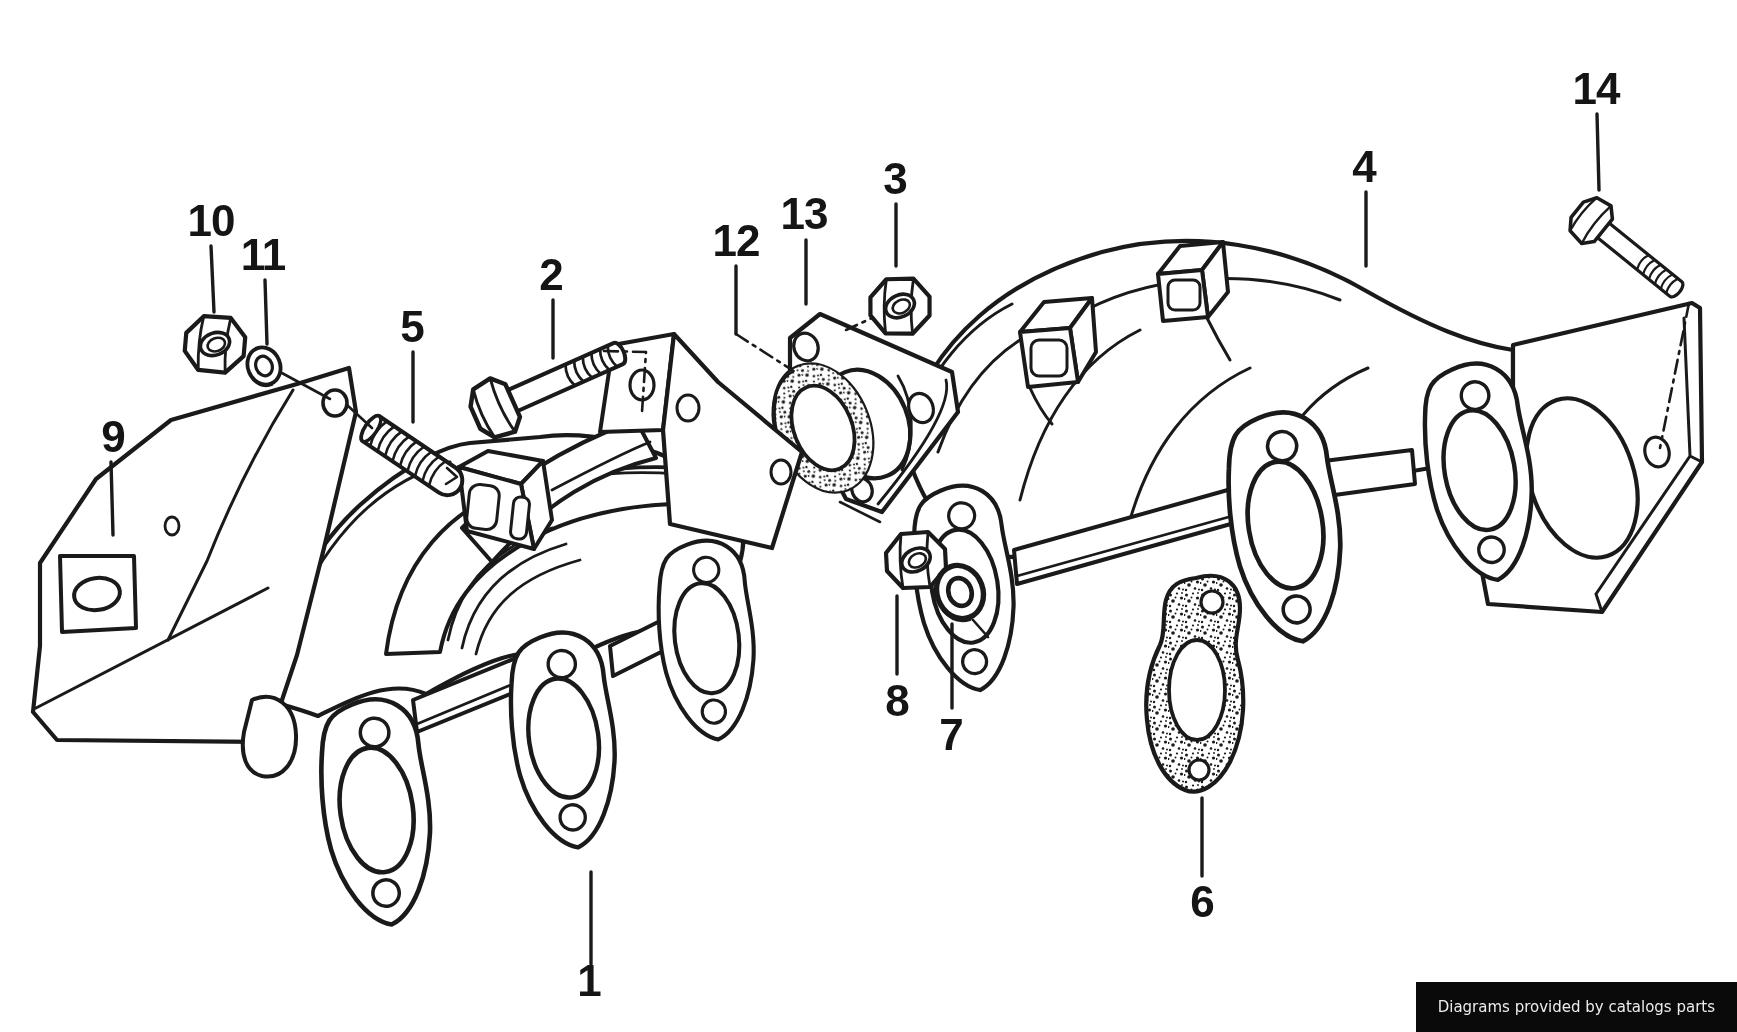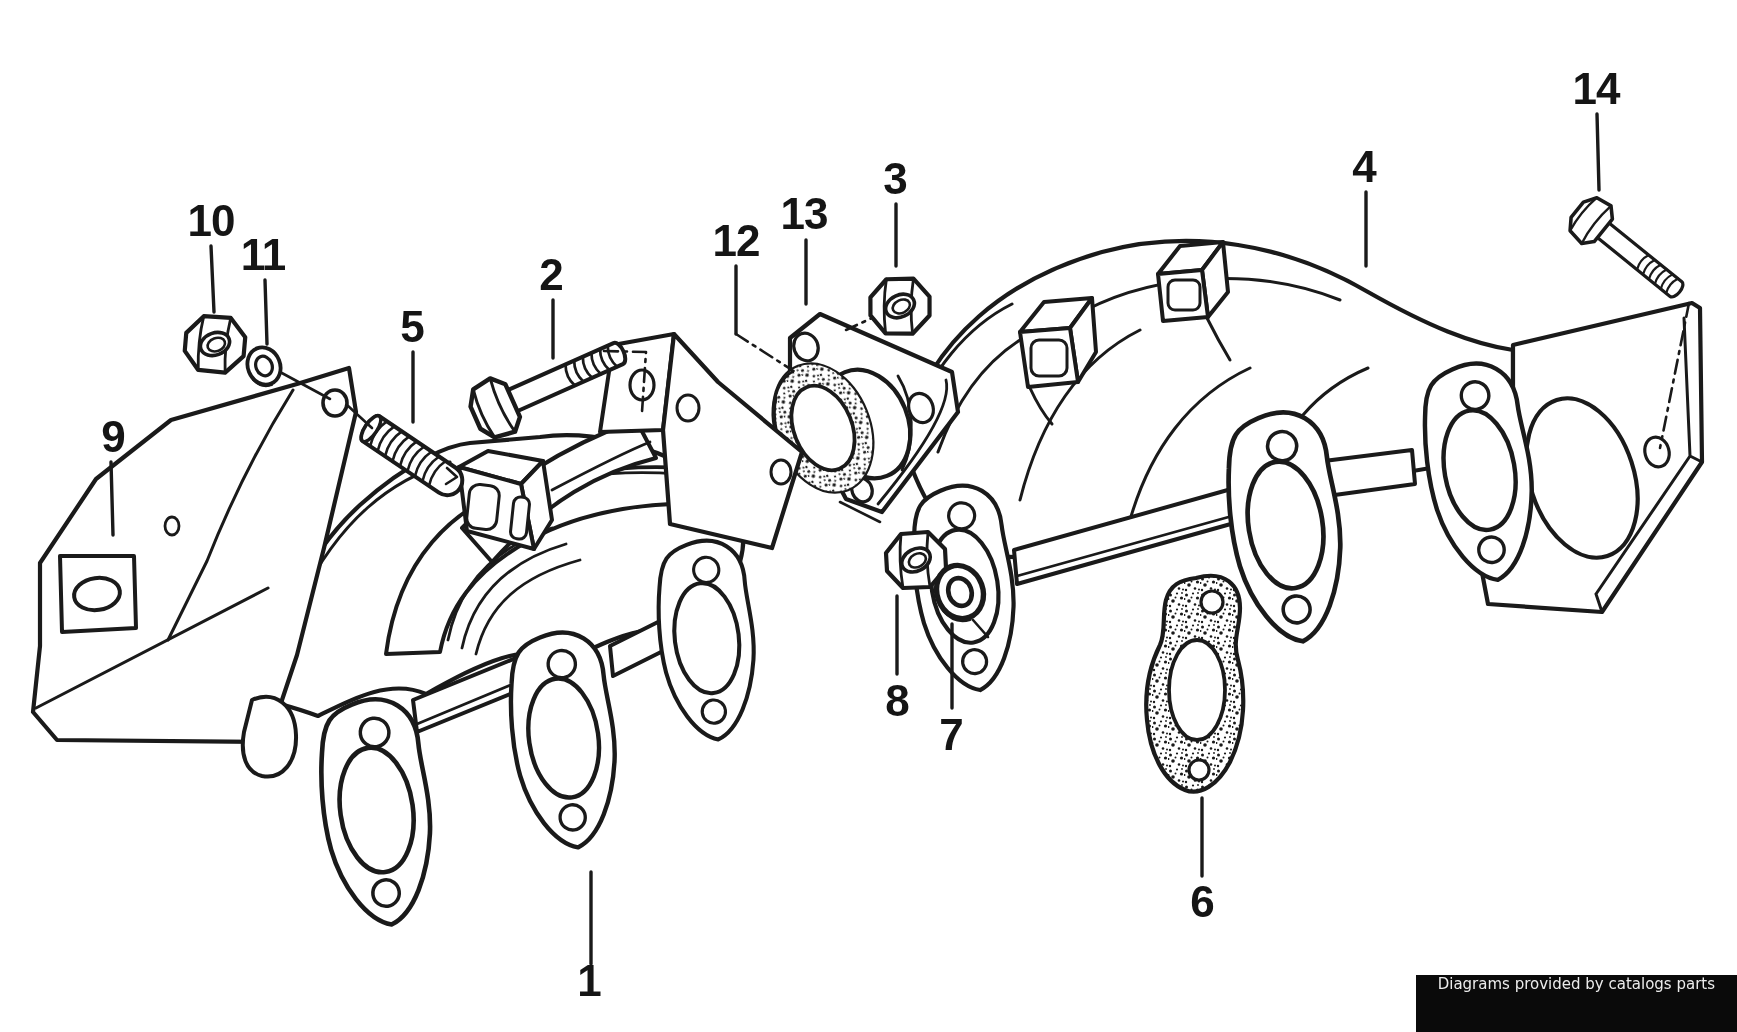--- a/index.html
+++ b/index.html
@@ -1,20 +1,20 @@
 <!DOCTYPE html>
 <html><head>
 <meta charset="utf-8">
 <style>
   html,body{margin:0;padding:0;background:#ffffff;}
   .stage{position:relative;width:1737px;height:1032px;background:#ffffff;overflow:hidden;
          font-family:"Liberation Sans",sans-serif;}
   .stage svg{position:absolute;left:0;top:0;}
   .callout{font:700 44px "Liberation Sans",sans-serif;fill:#151515;letter-spacing:-1px;}
-  .badge{position:absolute;right:0;bottom:0;height:57px;display:flex;align-items:flex-start;
+  .badge{position:absolute;right:0;bottom:0;height:50px;display:flex;align-items:center;
          padding:0 22px;background:#0a0a0a;color:#ececec;font-size:15px;
          font-family:"DejaVu Sans","Liberation Sans",sans-serif;}
 </style>
 </head>
 <body>
 
 <div class="stage">
 <svg width="1737" height="1032" viewBox="0 0 1737 1032" xmlns="http://www.w3.org/2000/svg">
 
   <defs>

